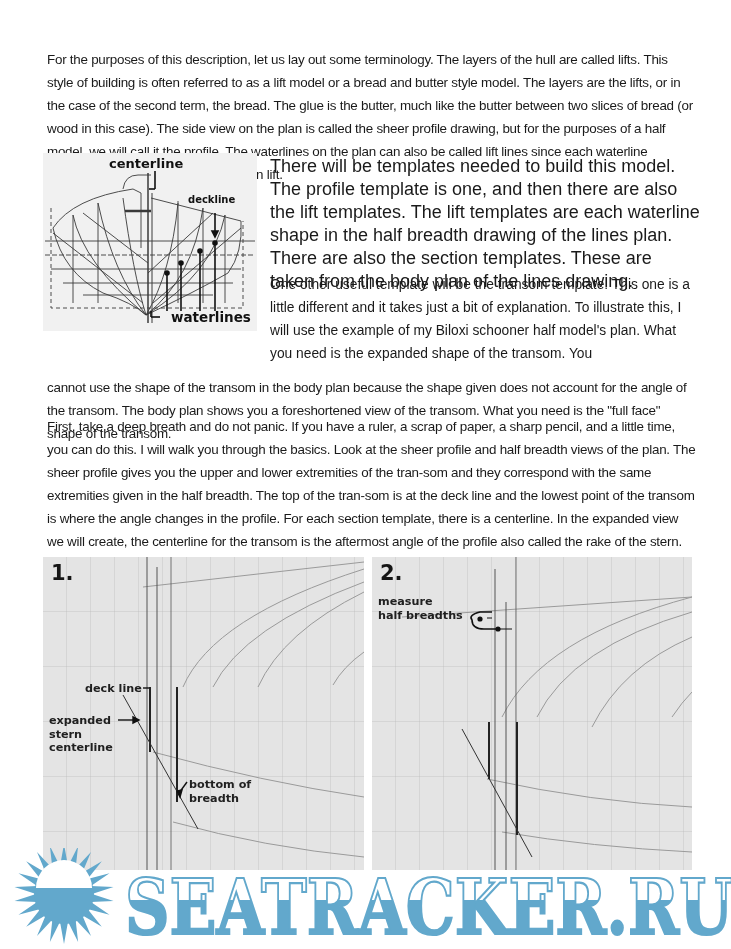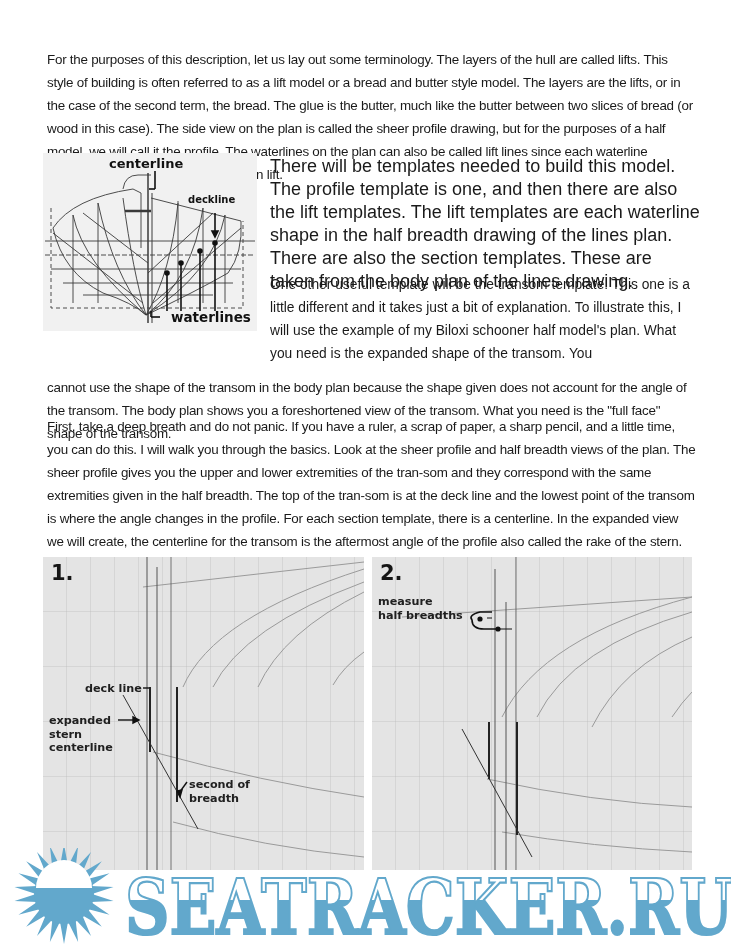--- a/index.html
+++ b/index.html
@@ -137,21 +137,21 @@
     </g>
   </svg>
   <span class="photo-num">1.</span>
   <span class="photo-label" style="left:42px; top:125px;">deck line</span>
   <div class="photo-label" style="left:6px; top:157px;">
     <div>expanded</div>
     <div>stern</div>
     <div>centerline</div>
   </div>
   <div class="photo-label" style="left:146px; top:221px;">
-    <div>second of</div>
+    <div>bottom of</div>
     <div>breadth</div>
   </div>
 </div>
 
 <div id="photo2" class="photo">
   <svg width="320" height="313">
     <defs>
       <pattern id="grid2" width="24" height="55" patternUnits="userSpaceOnUse">
         <path d="M24 0 L24 55 M0 55 L24 55" stroke="#bdbdbd" stroke-width="0.8" fill="none"></path>
       </pattern>

